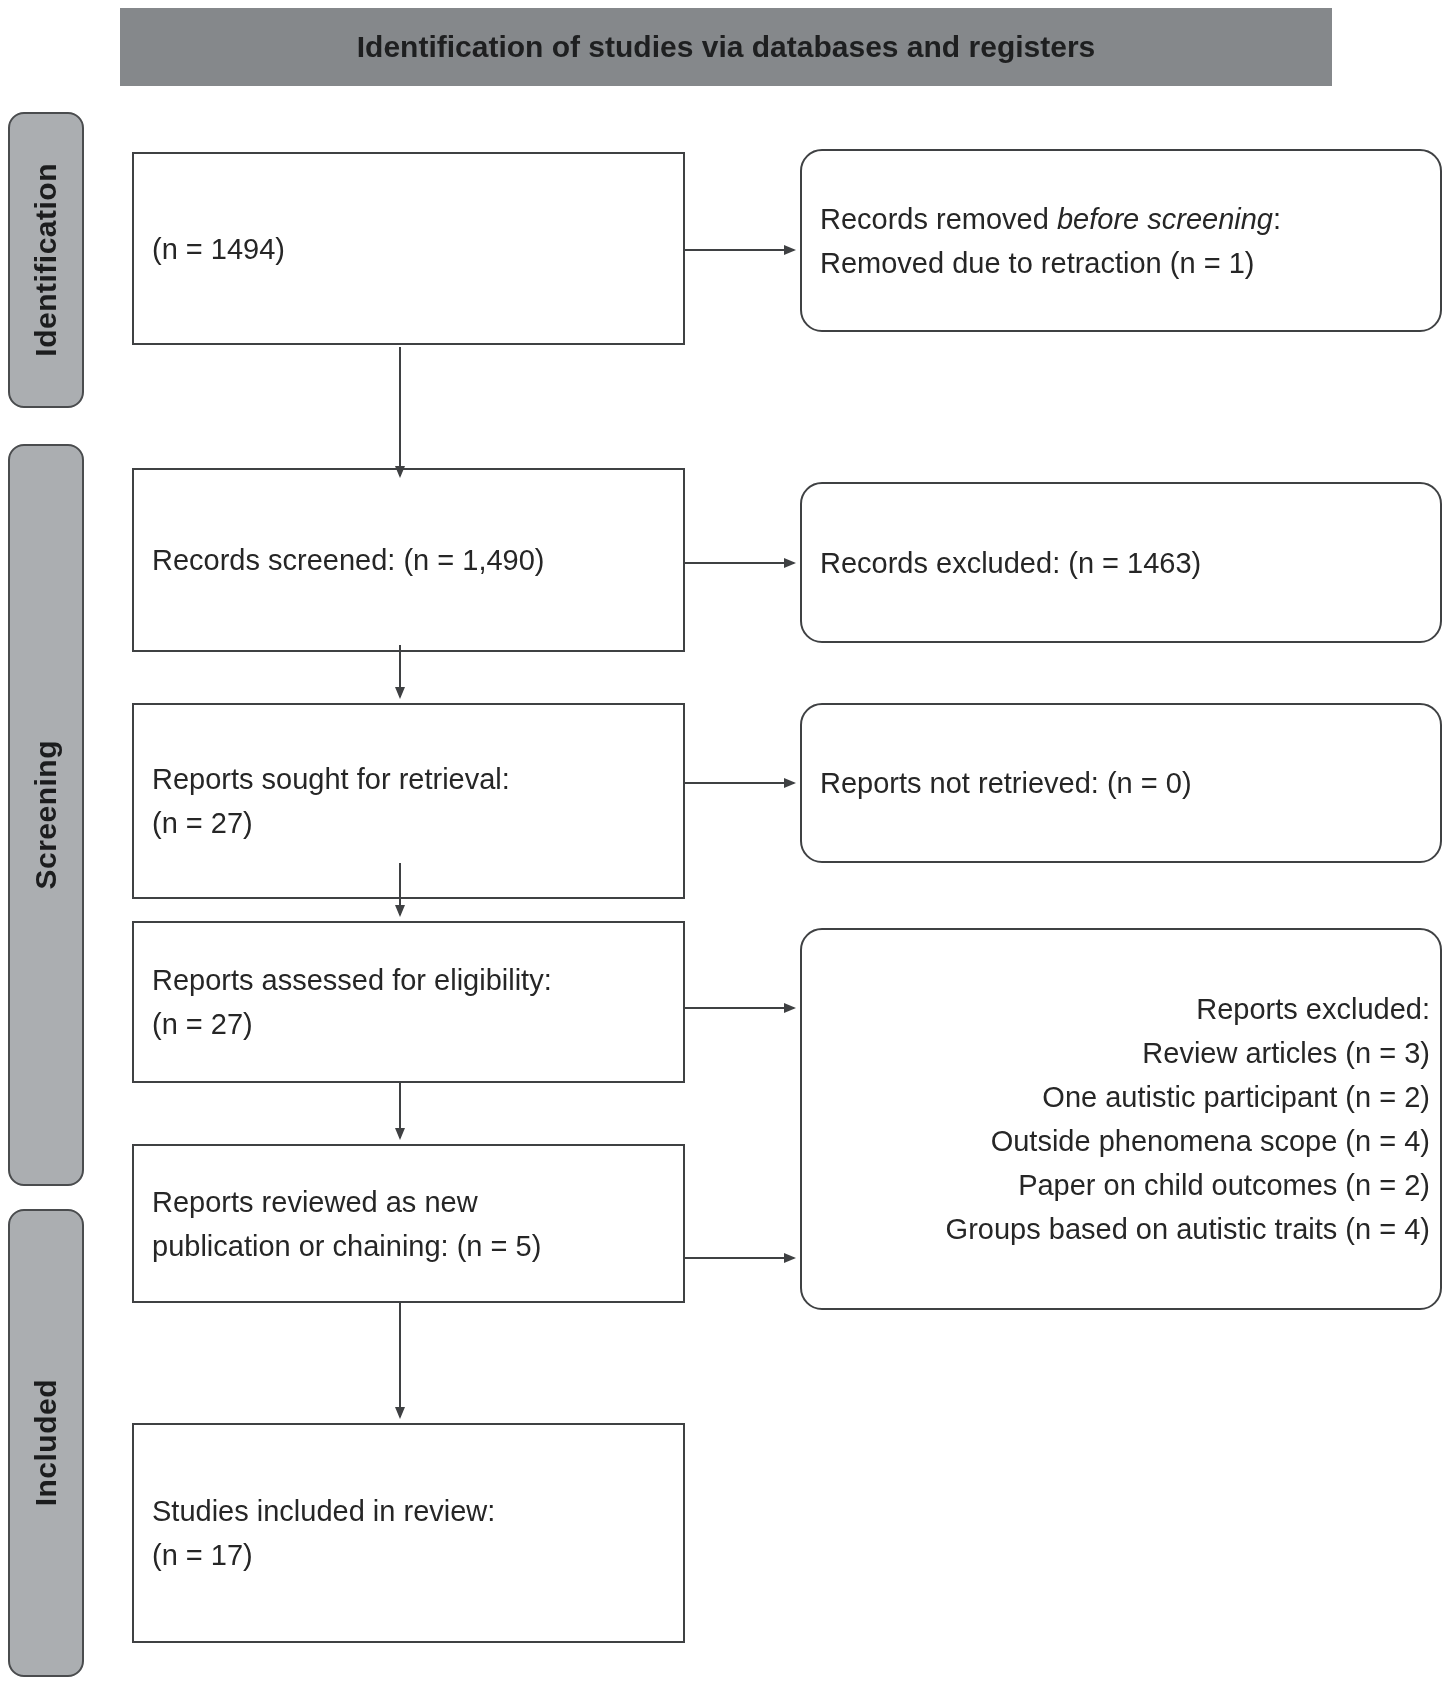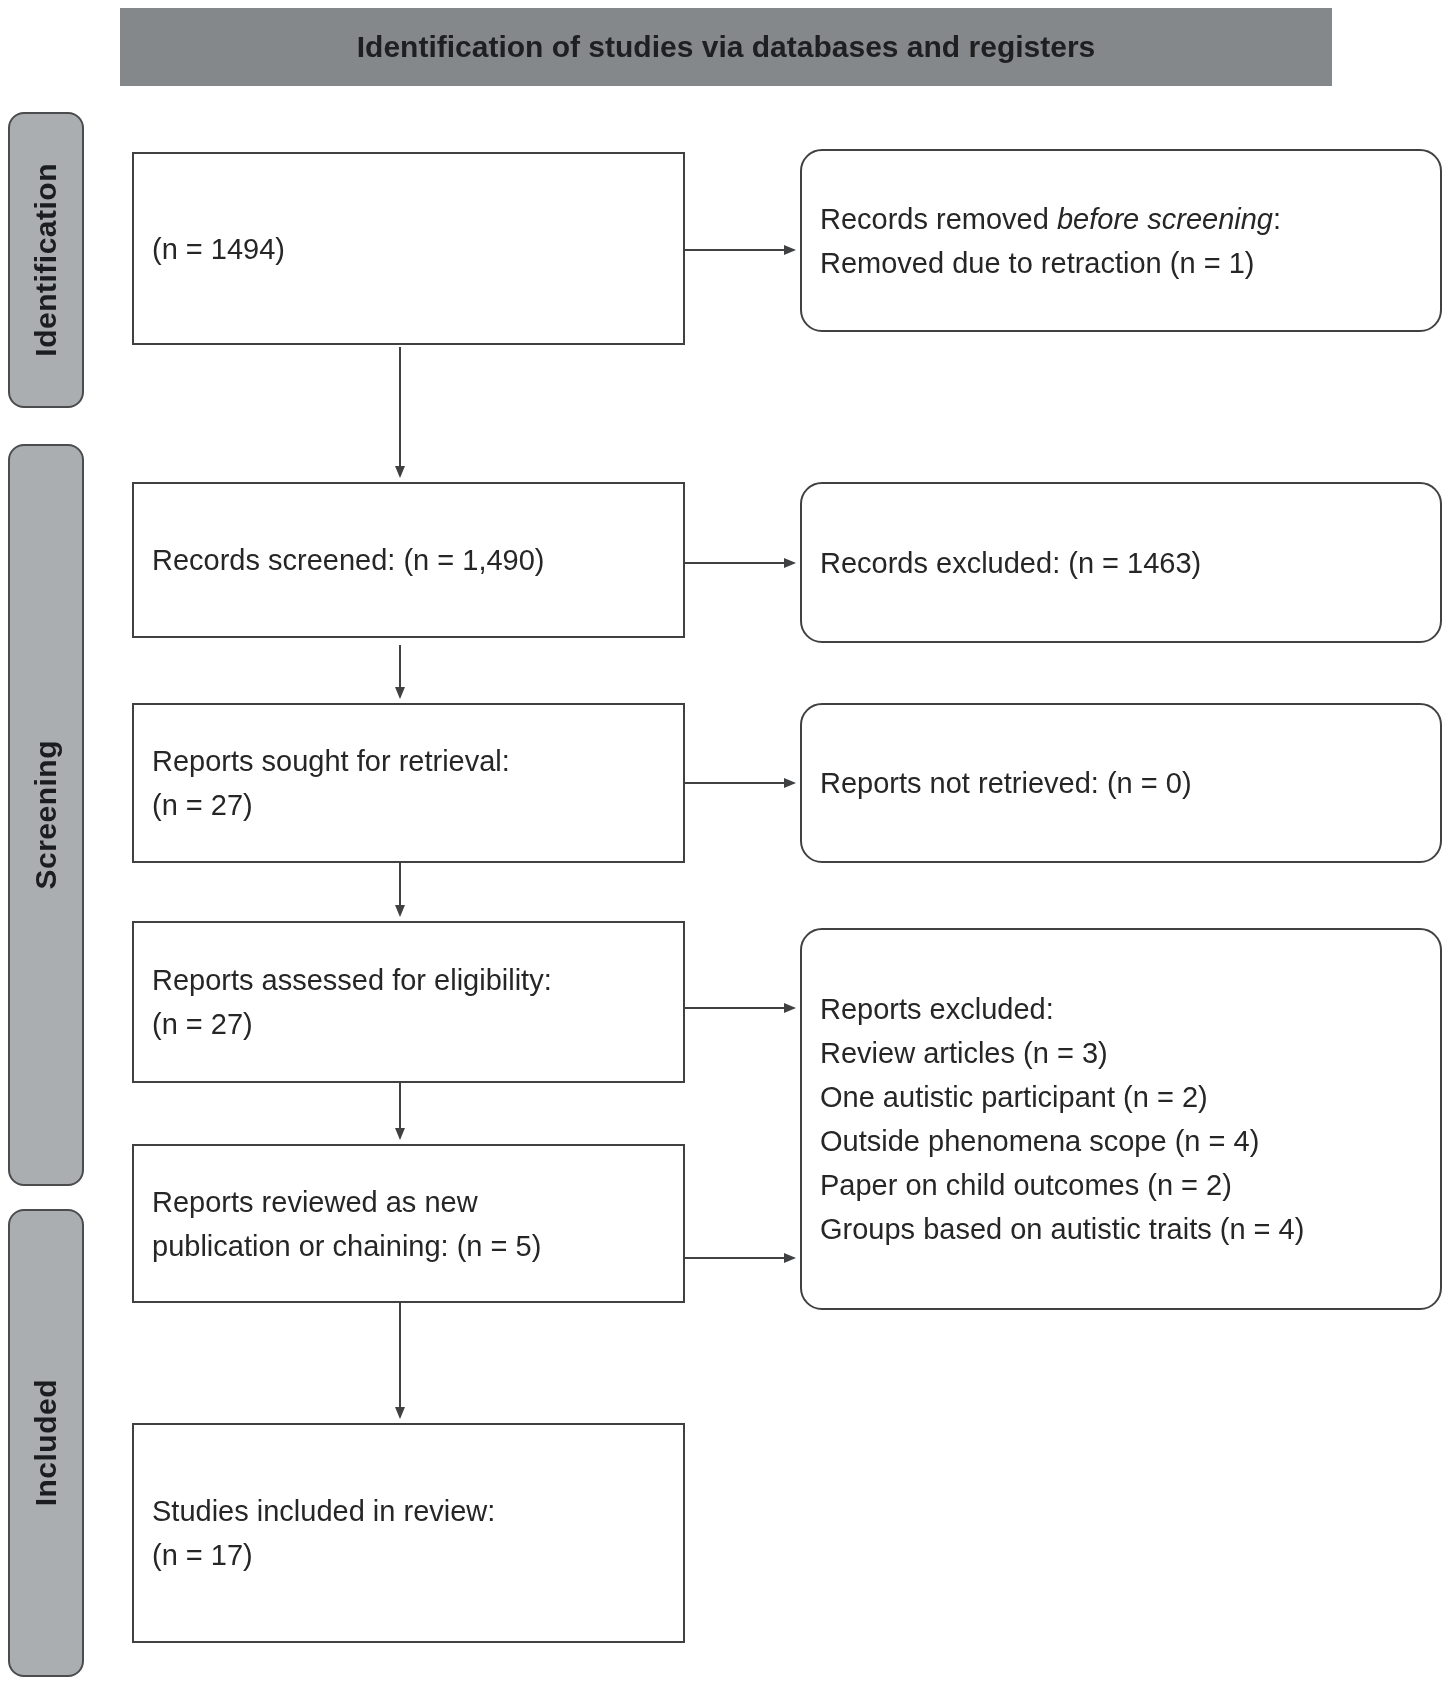--- a/index.html
+++ b/index.html
@@ -56,26 +56,26 @@
     padding:6px 10px 6px 18px;
   }
   .flow-box .line{
     font-size:29px;line-height:44px;color:var(--text);
     white-space:pre-wrap;
   }
   .col-left{left:132px;width:553px;}
   .col-right{left:800px;width:642px;border-radius:22px;}
   #box-records-identified{top:152px;height:193px;}
   #box-records-removed{top:149px;height:183px;}
-  #box-records-screened{top:482px;height:156px;}
+  #box-records-screened{top:468px;height:184px;}
   #box-records-excluded{top:482px;height:161px;}
-  #box-reports-sought{top:703px;height:160px;}
+  #box-reports-sought{top:703px;height:196px;}
   #box-reports-not-retrieved{top:703px;height:160px;}
   #box-reports-assessed{top:921px;height:162px;}
-  #box-reports-excluded{top:928px;height:382px;}
+  #box-reports-excluded{top:928px;height:382px;text-align:right;}
   #box-reports-reviewed{top:1144px;height:159px;}
   #box-studies-included{top:1423px;height:220px;}
 
   .arrows{
     position:absolute;left:0;top:0;width:1450px;height:1693px;
     pointer-events:none;
   }
   .arrows line{stroke:var(--arrow);stroke-width:2;}
   .em{font-style:italic;}
 </style>

